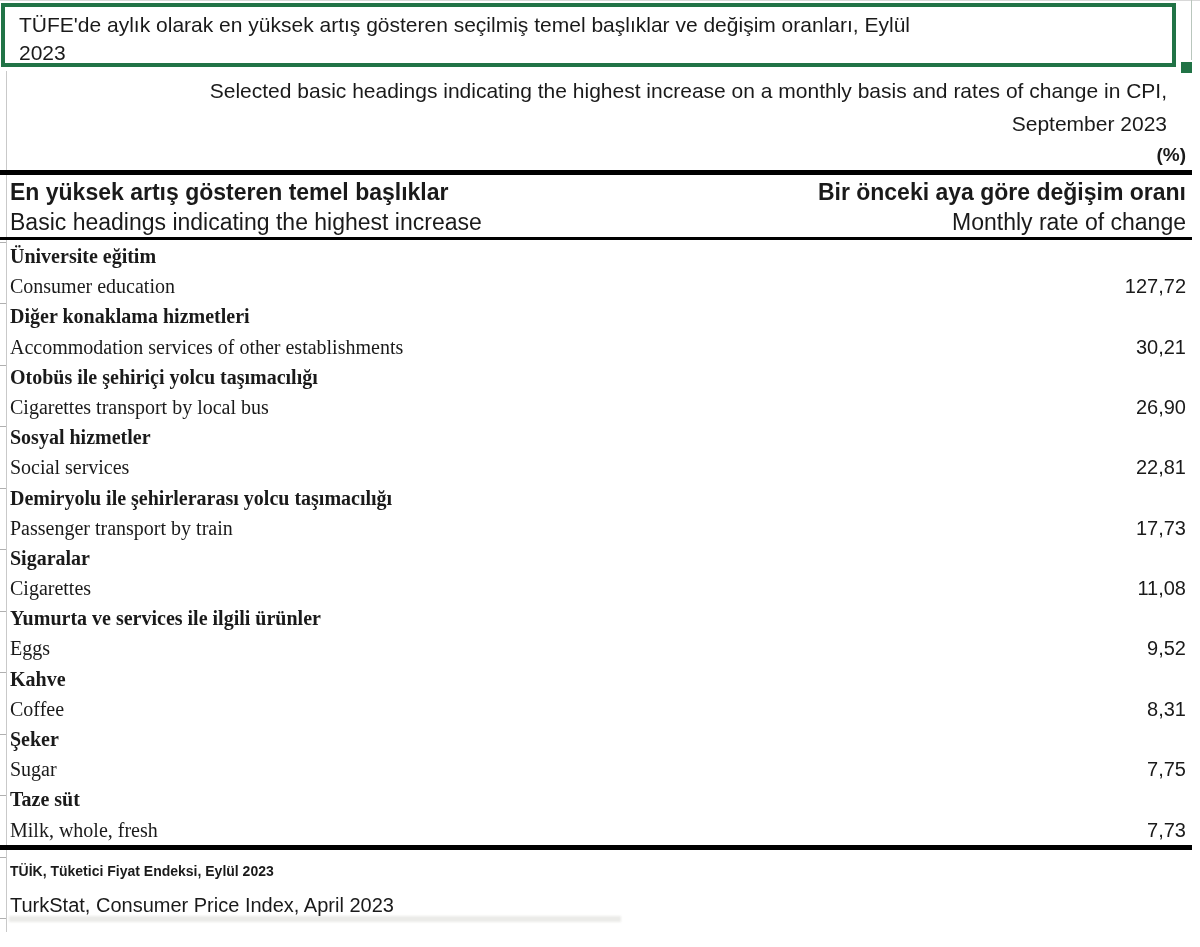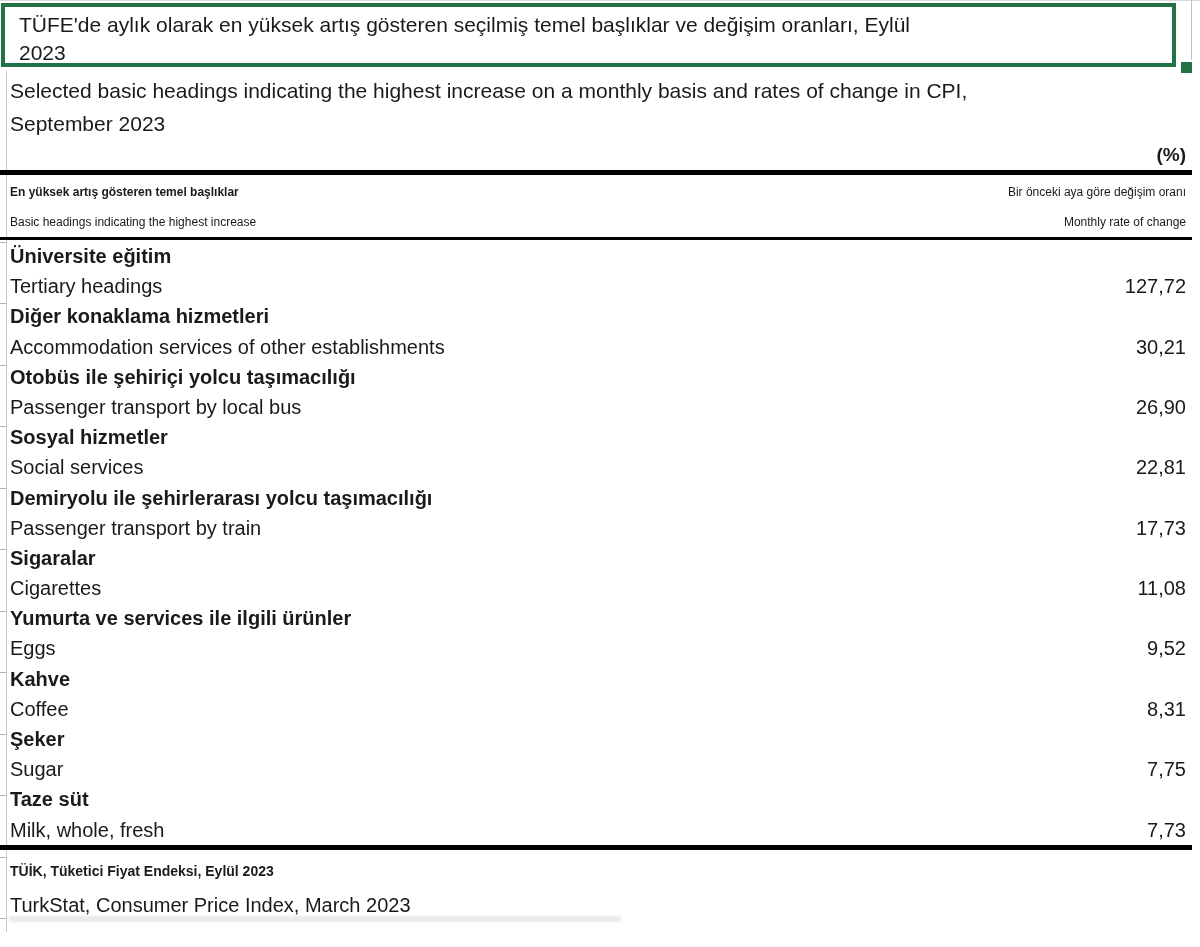--- a/index.html
+++ b/index.html
@@ -18,41 +18,41 @@
     padding:4px 6px 0 14px;
     font-size:21px; line-height:28px; font-weight:normal;
     white-space:pre-line; overflow:visible;
   }
   #fill-handle {
     left:1179px; top:60px; width:15px; height:15px;
     background:#217346; border:2px solid #ffffff;
   }
 
   #subtitle {
-    left:10px; top:74px; width:1165px;
-    font-size:21px; line-height:33px; white-space:pre-line;
+    left:2px; top:74px; width:1165px;
+    font-size:21px; line-height:33px; white-space:pre-line;text-align:right;
   }
 
   #pct { right:14px; top:143px; font-size:19px; font-weight:bold; line-height:24px; }
 
   .rule { left:0; width:1192px; background:#000000; }
   #rule-top    { top:170px; height:5px; }
   #rule-mid    { top:237px; height:3px; }
   #rule-bottom { top:845px; height:5px; }
 
-  .hdr { font-size:12px; line-height:28px; }
+  .hdr { font-size:23px; line-height:28px; }
   #hdr-tr-left  { left:10px;  top:178px; font-weight:bold; }
-  #hdr-tr-right { right:14px; top:178px; font-weight:normal; }
+  #hdr-tr-right { right:14px; top:178px; font-weight:bold; }
   #hdr-en-left  { left:10px;  top:208px; }
   #hdr-en-right { right:14px; top:208px;margin-left:24px; }
 
   #rows { left:10px; top:241px; width:1176px; }
   .row-line { height:30.2px; line-height:30.2px; font-size:20px; display:flex; overflow:visible; }
   .tr-line  { font-weight:bold; }
-  .row-line .lbl { flex:0 1 auto; white-space:nowrap; }
+  .row-line .lbl { flex:0 1 auto; white-space:nowrap;font-family:Liberation Serif, serif; }
   .row-line .val { margin-left:auto;text-align:center; }
 
   #src-tr { left:10px; top:856px; font-size:14px; line-height:30px; font-weight:bold; }
   #src-en { left:10px; top:890px; font-size:20px; line-height:30px; }
 
   
   #gridline-top   { left:0; top:0; width:1200px; height:1px; background:#d8d8d8; }
   #gridline-left  { left:6px; top:71px; width:1px; height:861px; background:#c9c9c9; }
   #gridline-right { left:1191px; top:0; width:1px; height:62px; background:#b9c6bd; }
   #edge-ticks { left:0; top:0; width:8px; height:947px; pointer-events:none; }
@@ -99,41 +99,41 @@
 <div id="hdr-en-left" class="abs hdr">Basic headings indicating the highest increase</div>
 <div id="hdr-en-right" class="abs hdr">Monthly rate of change</div>
 
 <div id="rows" class="abs">
 
   <div class="row">
     <div class="row-line tr-line">
         <span class="lbl">Üniversite eğitim</span>
       </div>
     <div class="row-line en-line">
-        <span class="lbl">Tertiary headings</span>
+        <span class="lbl">Consumer education</span>
         <span class="val">127,72</span>
       </div>
   </div>
 
   <div class="row">
     <div class="row-line tr-line">
         <span class="lbl">Diğer konaklama hizmetleri</span>
       </div>
     <div class="row-line en-line">
         <span class="lbl">Accommodation services of other establishments</span>
         <span class="val">30,21</span>
       </div>
   </div>
 
   <div class="row">
     <div class="row-line tr-line">
         <span class="lbl">Otobüs ile şehiriçi yolcu taşımacılığı</span>
       </div>
     <div class="row-line en-line">
-        <span class="lbl">Passenger transport by local bus</span>
+        <span class="lbl">Cigarettes transport by local bus</span>
         <span class="val">26,90</span>
       </div>
   </div>
 
   <div class="row">
     <div class="row-line tr-line">
         <span class="lbl">Sosyal hizmetler</span>
       </div>
     <div class="row-line en-line">
         <span class="lbl">Social services</span>
@@ -197,13 +197,13 @@
       </div>
     <div class="row-line en-line">
         <span class="lbl">Milk, whole, fresh</span>
         <span class="val">7,73</span>
       </div>
   </div>
 
 </div>
 
 <div id="src-tr" class="abs">TÜİK, Tüketici Fiyat Endeksi, Eylül 2023</div>
-<div id="src-en" class="abs">TurkStat, Consumer Price Index, March 2023</div>
+<div id="src-en" class="abs">TurkStat, Consumer Price Index, April 2023</div>
 
 </body></html>

